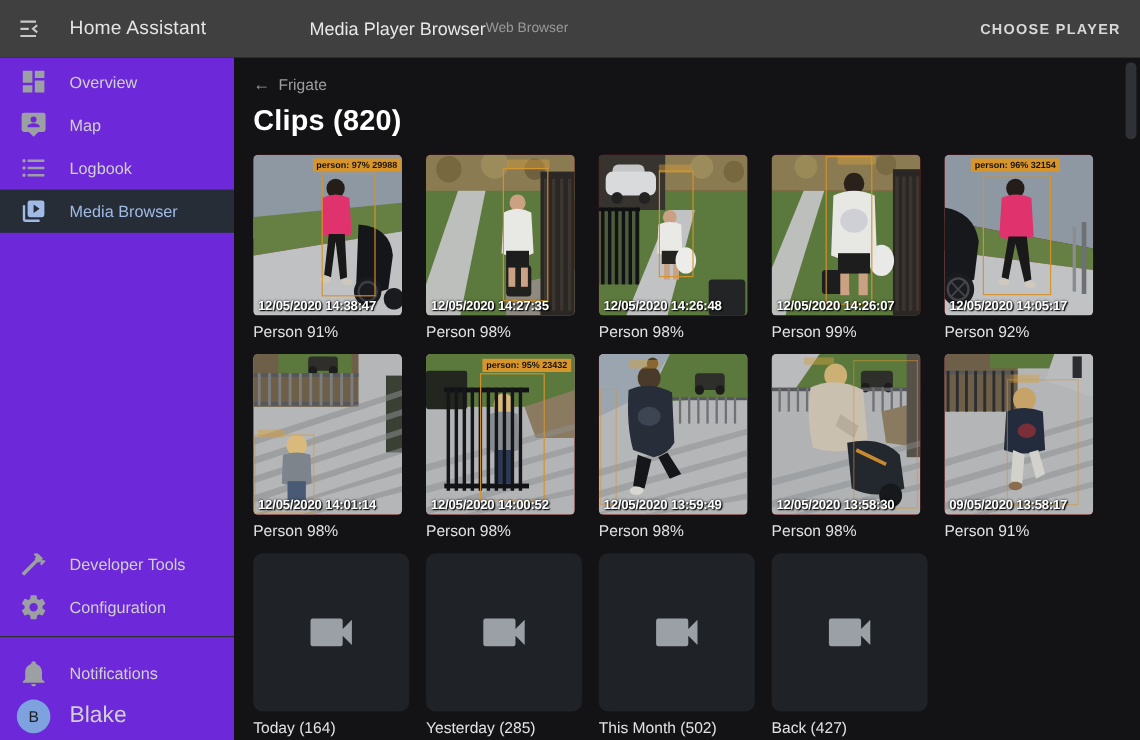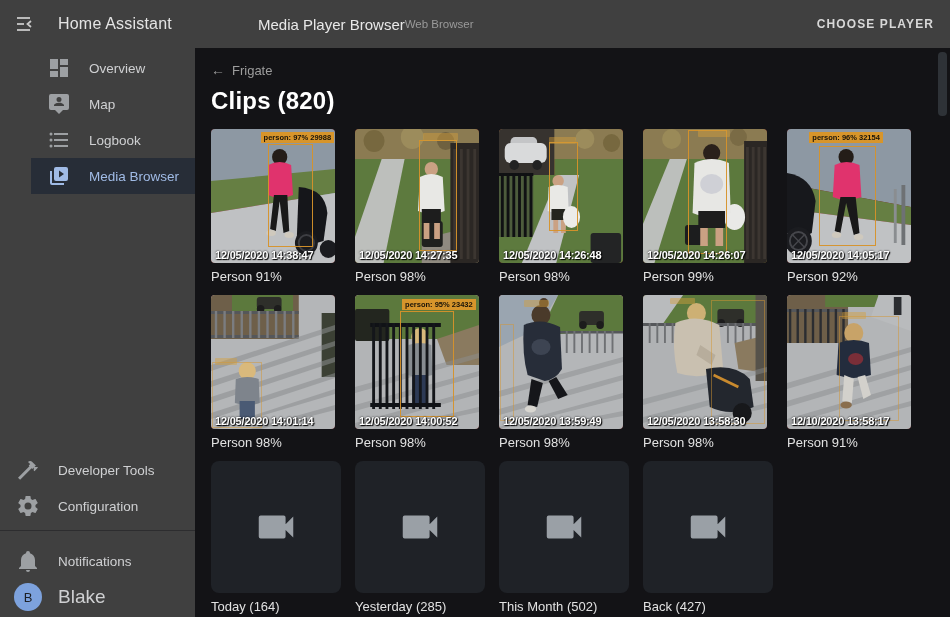--- a/index.html
+++ b/index.html
@@ -15,21 +15,21 @@
   .titleblock { margin-left:63px; display:flex; flex-direction:row; justify-content:center; }
   .titleblock .t { color:#e8e8e8; font-size:15px; }
   .titleblock .s { color:#9a9a9a; font-size:11.5px; margin-top:2px; }
   .spacer { flex:1; }
   .choose-player { color:#d8d8d8; font-size:12px; font-weight:700; letter-spacing:1.1px;
     margin-right:16px; cursor:pointer; background:none; border:none;
     font-family:"Liberation Sans", sans-serif; }
 
   
   .sidebar { position:absolute; left:0; top:48px; width:195px; height:569px;
-    background:#404040;padding-left:31px; }
+    background:#6d28d9; }
   .nav { padding-top:2px; }
   .nav-item { height:36px; display:flex; align-items:center; cursor:pointer; }
   .nav-item .ic { width:24px; height:24px; margin-left:16px; flex:none; }
   .nav-item .ic svg { fill:#9da0a3; }
   .nav-item .lbl { margin-left:18px; color:#cfd0d2; font-size:13.5px; font-weight:500; }
   .nav-item.selected { background:#272d37; }
   .nav-item.selected .ic svg { fill:#a0bbe6; }
   .nav-item.selected .lbl { color:#a0bbe6; }
   .sidebar-bottom { position:absolute; left:0; right:0; bottom:2px; }
   .divider { height:1px; background:#2d2d2f; margin:6px 0 12px 0; }
@@ -496,21 +496,21 @@
           </g>
           <circle cx="70" cy="38" r="10" fill="#c8a368"></circle>
           <path d="M54,48 Q70,42 86,48 L88,80 Q70,86 52,80 Z" fill="#232c3d"></path>
           <ellipse cx="72" cy="64" rx="8" ry="6" fill="#7a2e38"></ellipse>
           <path d="M60,80 L58,106 L68,108 L70,84 Z" fill="#d3d1cc"></path>
           <path d="M74,82 L80,104 L88,100 L82,80 Z" fill="#d3d1cc"></path>
           <ellipse cx="62" cy="110" rx="6" ry="3.5" fill="#8a6e4e"></ellipse>
         </svg>
         <div class="bbox faint" style="left:42%;top:16%;width:48%;height:78%"></div>
         <div class="smudge" style="left:44%;top:13%;width:20%;height:5%"></div>
-        <div class="ts">12/10/2020 13:58:17</div>
+        <div class="ts">09/05/2020 13:58:17</div>
       </div>
       <div class="caption">Person 91%</div>
     </div>
 
     <div class="card">
       <div class="folder-thumb">
         <svg viewBox="0 0 24 24" width="46" height="46">
             <path d="M17,10.5V7A1,1 0 0,0 16,6H4A1,1 0 0,0 3,7V17A1,1 0 0,0 4,18H16A1,1 0 0,0 17,17V13.5L21,17.5V6.5L17,10.5Z"></path>
           </svg>
       </div>

